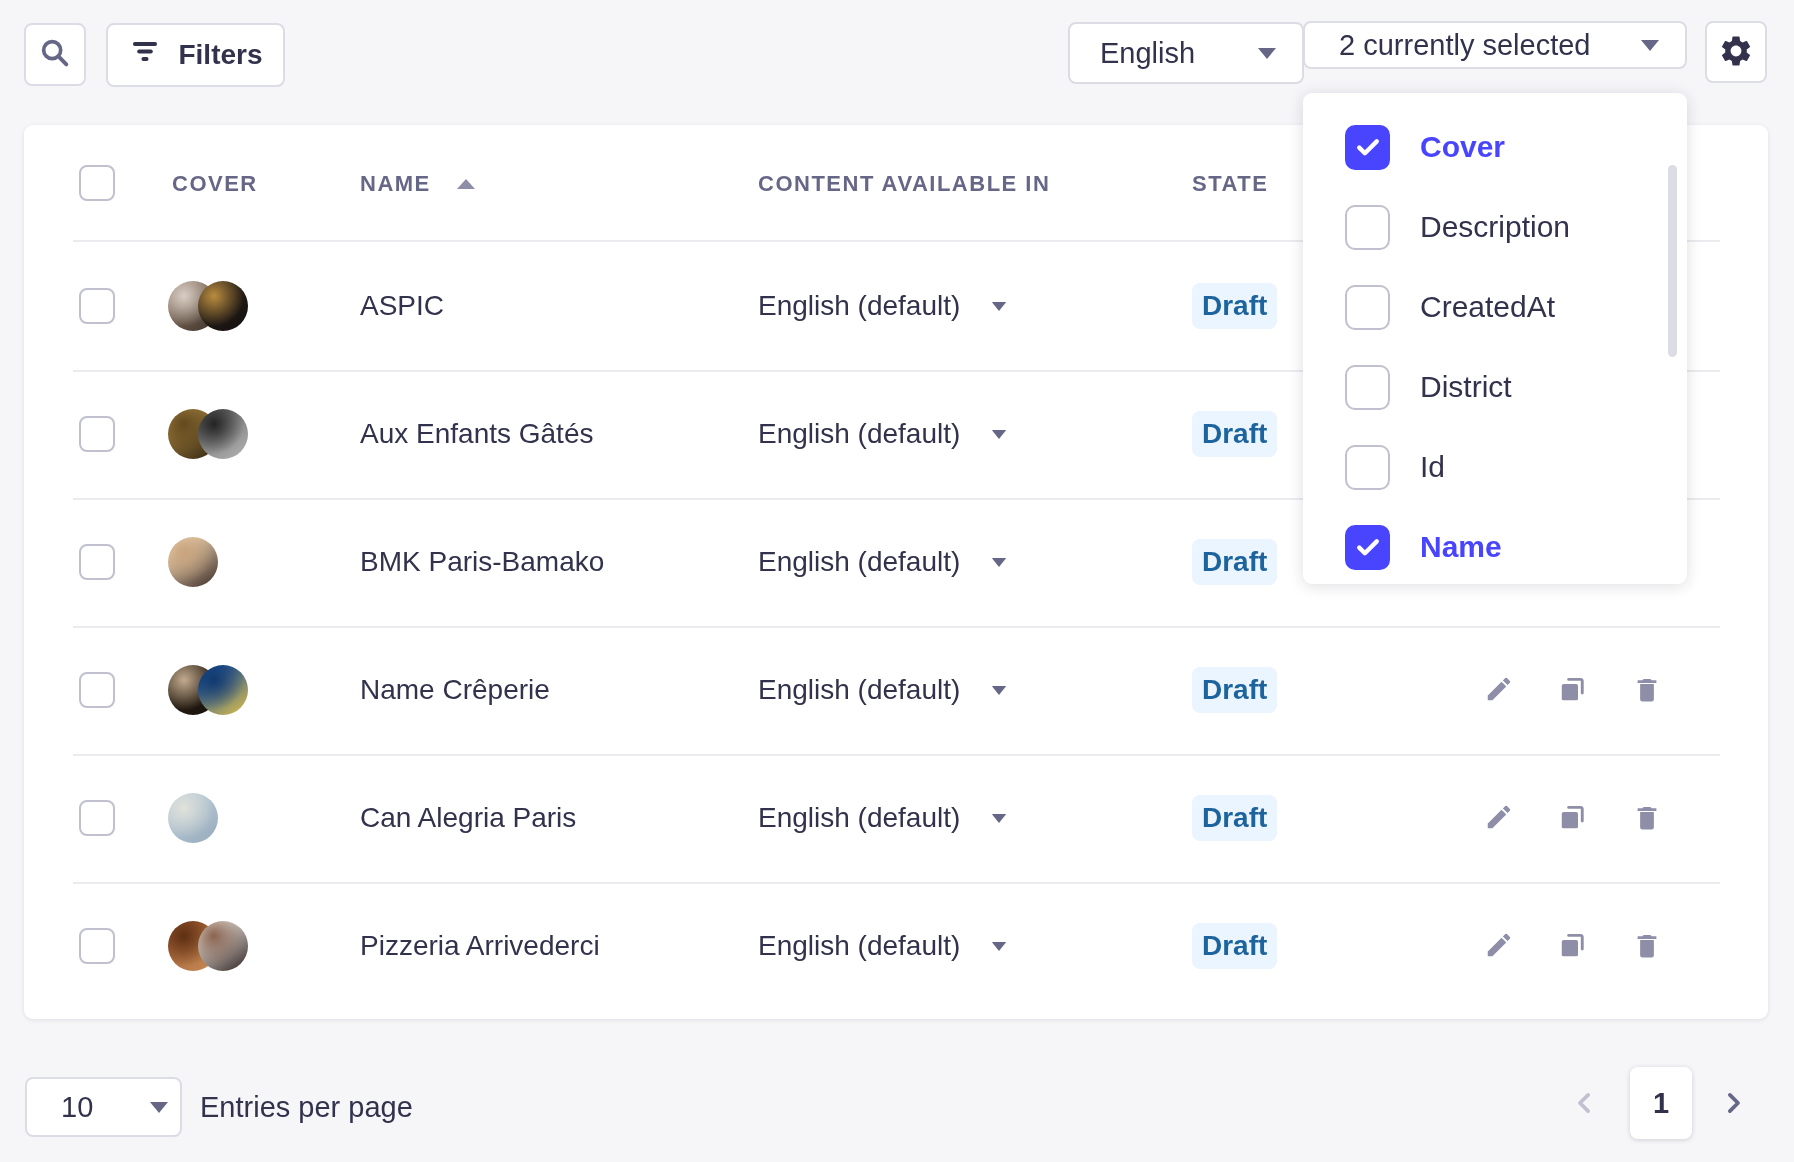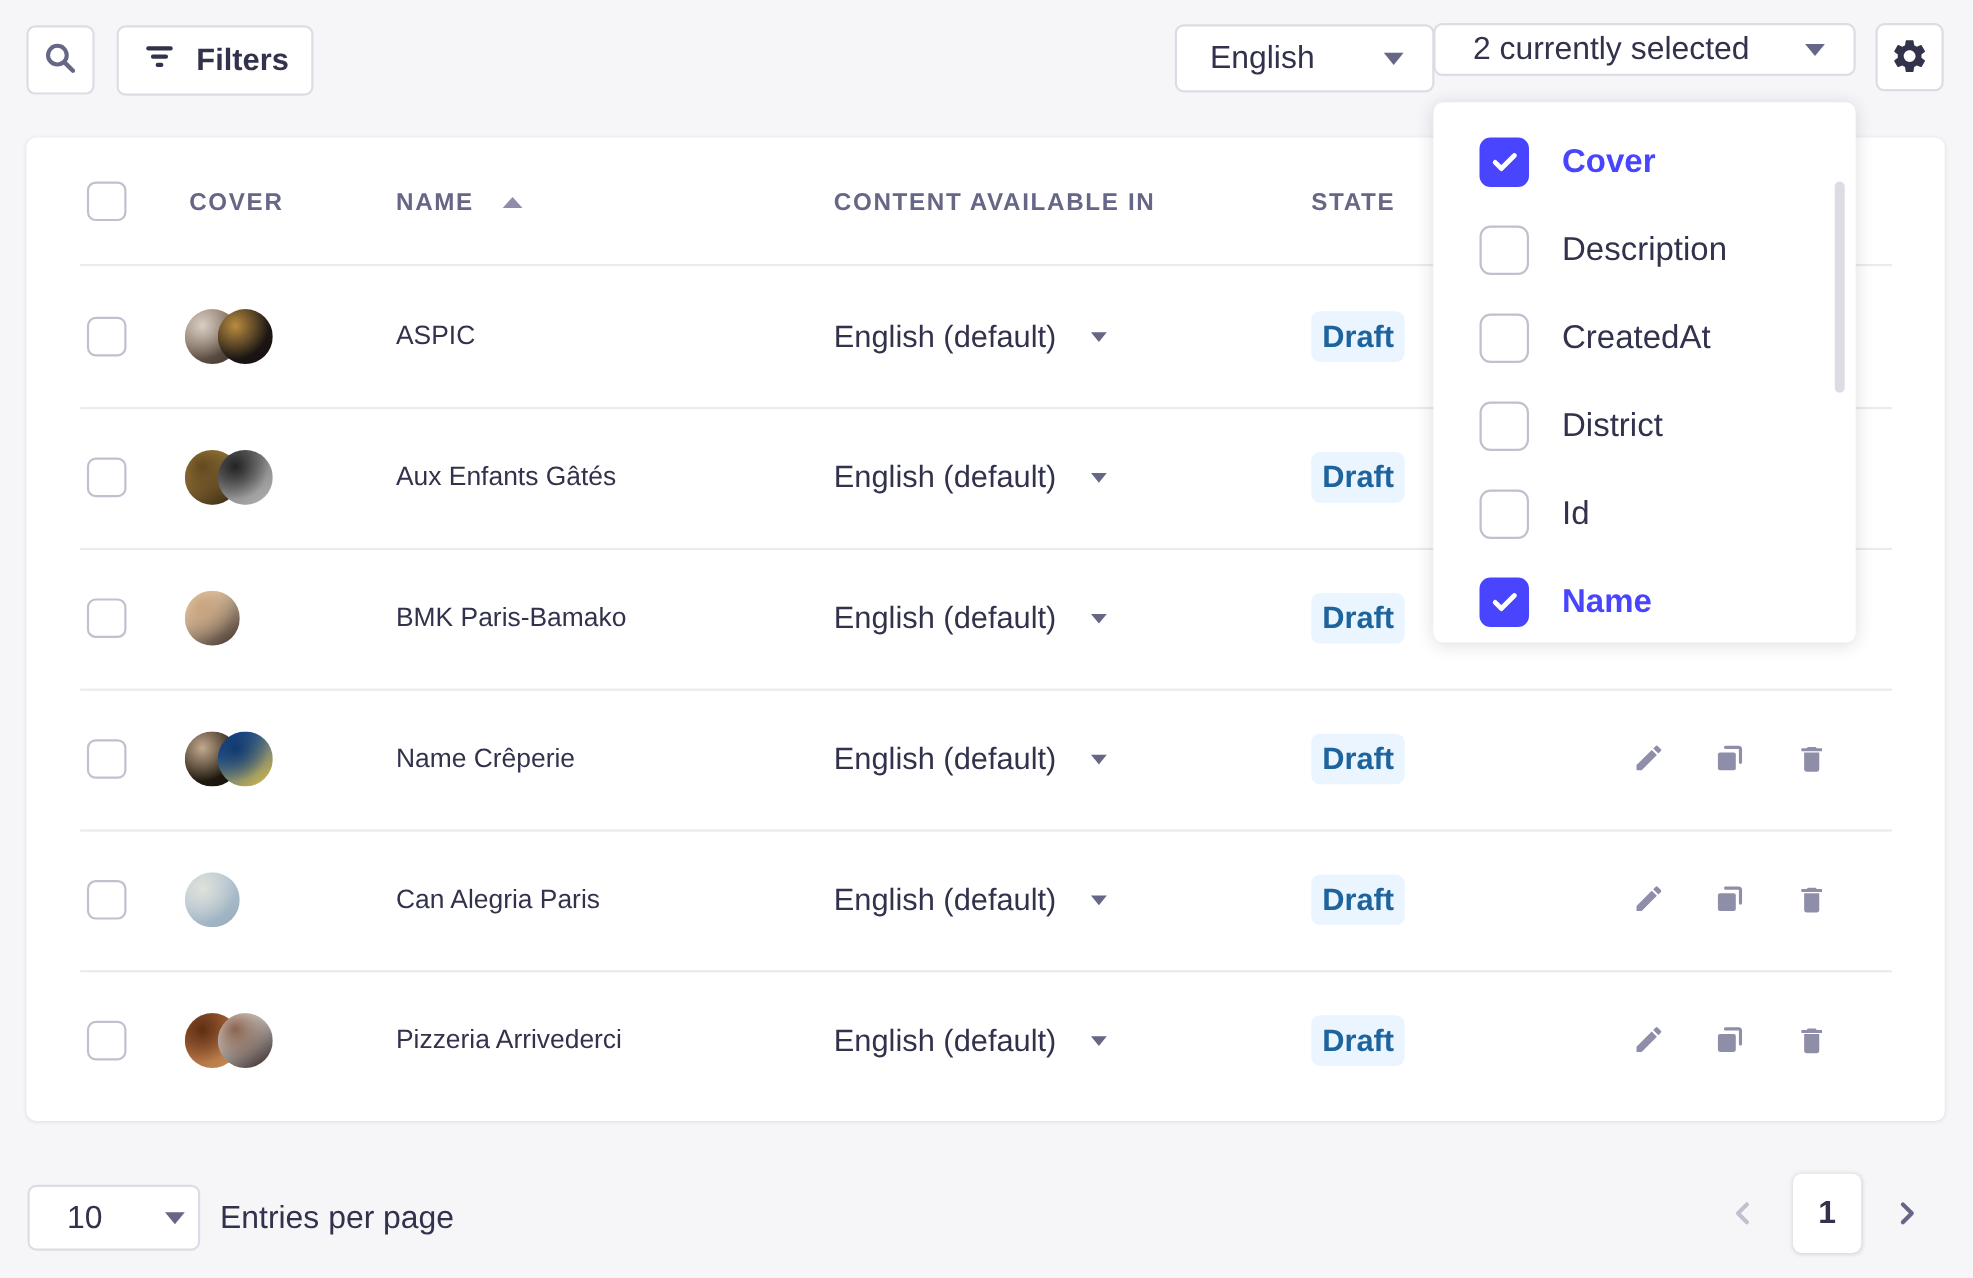--- a/index.html
+++ b/index.html
@@ -29,21 +29,21 @@
   .h-cover{left:148px;} .h-name{left:336px;gap:26px;} .h-content{left:734px;} .h-state{left:1168px;}
   .sort-asc{width:0;height:0;border-left:9px solid transparent;border-right:9px solid transparent;border-bottom:10px solid #8E8EA9;}
   .checkbox{position:absolute;left:55px;width:36px;height:36px;border:2px solid #C0C0CF;border-radius:8px;background:#fff;box-sizing:border-box;cursor:pointer;}
   .thead .checkbox{top:40px;}
 
   .trow{position:relative;height:128px;}
   .trow .checkbox{top:46px;}
   .avatars{position:absolute;left:144px;top:39px;height:50px;}
   .av{position:absolute;top:0;width:50px;height:50px;border-radius:50%;}
   .av.second{left:30px;}
-  .cell-name{position:absolute;left:336px;top:0;height:128px;display:flex;align-items:center;font-size:24px;color:#32324D;font-weight:500;}
+  .cell-name{position:absolute;left:336px;top:0;height:128px;display:flex;align-items:center;font-size:28px;color:#32324D;font-weight:500;}
   .cell-locale{position:absolute;left:734px;top:0;height:128px;display:flex;align-items:center;gap:30px;font-size:28px;color:#32324D;}
   .cell-locale .caret{transform:scale(.8);}
   .badge{position:absolute;left:1168px;top:41px;background:#EAF5FF;color:#1D639D;font-size:28px;font-weight:700;
          padding:7px 10px;border-radius:8px;line-height:32px;}
   .row-actions{position:absolute;left:1460px;top:0;height:128px;display:flex;align-items:center;gap:44px;}
   .icon-btn{background:none;border:none;padding:0;cursor:pointer;display:flex;align-items:center;}
 
   
   .dropdown{position:absolute;left:1303px;top:93px;width:384px;height:491px;background:#fff;border-radius:9px;
             box-shadow:0 2px 15px rgba(33,33,52,.15);z-index:20;padding-top:14px;box-sizing:border-box;}

